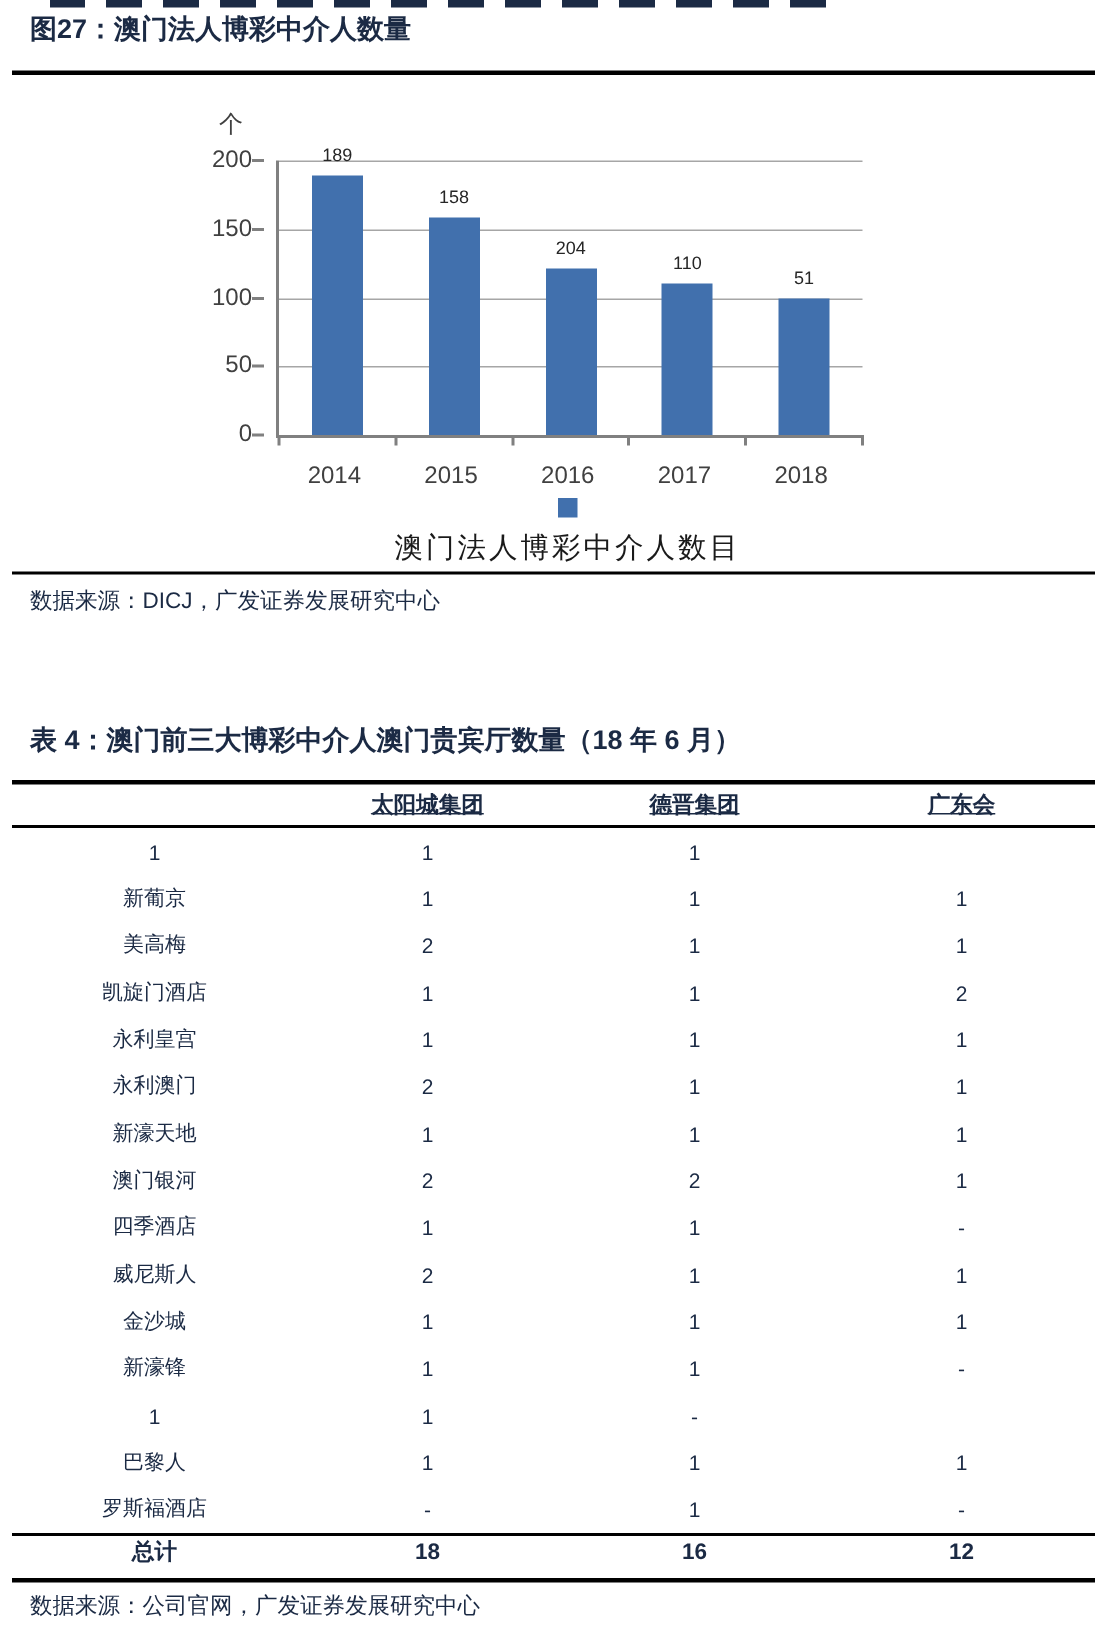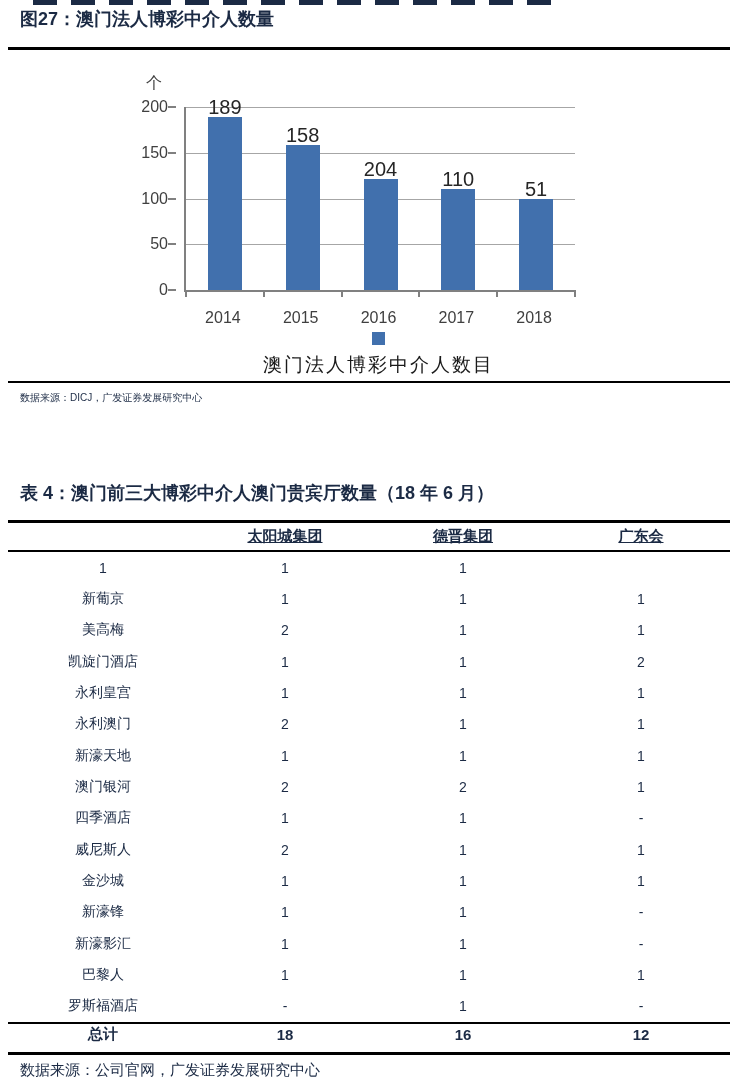--- a/index.html
+++ b/index.html
@@ -19,33 +19,33 @@
   .rule-5{top:1022px;height:2px;}
   .rule-6{top:1052px;height:3px;}
 
   
   .chart-section{position:absolute;top:60px;left:0;width:736px;height:310px;}
   .unit-label{position:absolute;left:146px;top:13px;font-size:16px;color:#404040;}
   .plot{position:absolute;left:184px;top:47px;width:389px;height:183px;
     border-left:2px solid #808080;border-bottom:2px solid #808080;}
   .gridline{position:absolute;left:0;width:100%;height:1px;background:#a6a6a6;}
   .bar{position:absolute;bottom:0;}
-  .bar-label{position:absolute;text-align:center;font-size:20px;color:#262626;}
+  .bar-label{position:absolute;text-align:center;font-size:12px;color:#262626;}
   .x-tick{position:absolute;width:2px;height:7px;background:#808080;top:183px;}
   .y-labels{position:absolute;left:0;top:47px;width:176px;height:183px;}
   .y-label{position:absolute;right:8px;width:60px;text-align:right;font-size:16px;color:#404040;line-height:18px;}
   .y-tick{position:absolute;right:0;width:8px;height:2px;background:#808080;}
   .x-labels{position:absolute;left:184px;top:249px;width:389px;display:flex;}
   .x-labels span{flex:1;text-align:center;font-size:16px;color:#404040;}
   .legend{position:absolute;left:184px;top:272px;width:389px;display:flex;
     justify-content:center;align-items:center;gap:7px;flex-direction:column;}
   .legend-swatch{width:13px;height:13px;display:inline-block;}
   .legend-label{font-size:19px;color:#1a1a1a;font-family:"Liberation Serif", serif;letter-spacing:2px;}
 
-  .fig-source{position:absolute;top:391px;left:20px;font-size:10px;color:#1b2a44;}
+  .fig-source{position:absolute;top:391px;left:20px;font-size:15px;color:#1b2a44;}
 
   
   .tbl-title{position:absolute;top:481px;left:20px;font-size:18px;font-weight:bold;color:#1b2a44;}
   .tbl-grid{display:grid;grid-template-columns:186px 178px 178px 178px;align-items:center;}
   .tbl-header{position:absolute;top:523px;left:10px;width:720px;height:27px;font-weight:bold;font-size:15px;text-decoration:underline;}
   .tbl-header .cell{text-align:center;}
   .tbl-rows{position:absolute;top:552px;left:10px;width:720px;}
   .tbl-row{height:31.33px;font-size:14px;}
   .tbl-row .cell{text-align:center;}
   .tbl-total{position:absolute;top:1024px;left:10px;width:720px;height:20px;font-weight:bold;font-size:15px;}
@@ -187,21 +187,20 @@
       <div class="cell">1</div>
       <div class="cell">1</div>
     </div>
     <div class="tbl-row tbl-grid">
       <div class="cell">新濠锋</div>
       <div class="cell">1</div>
       <div class="cell">1</div>
       <div class="cell">-</div>
     </div>
     <div class="tbl-row tbl-grid">
-      <div class="cell">新濠影汇</div>
       <div class="cell">1</div>
       <div class="cell">1</div>
       <div class="cell">-</div>
     </div>
     <div class="tbl-row tbl-grid">
       <div class="cell">巴黎人</div>
       <div class="cell">1</div>
       <div class="cell">1</div>
       <div class="cell">1</div>
     </div>

